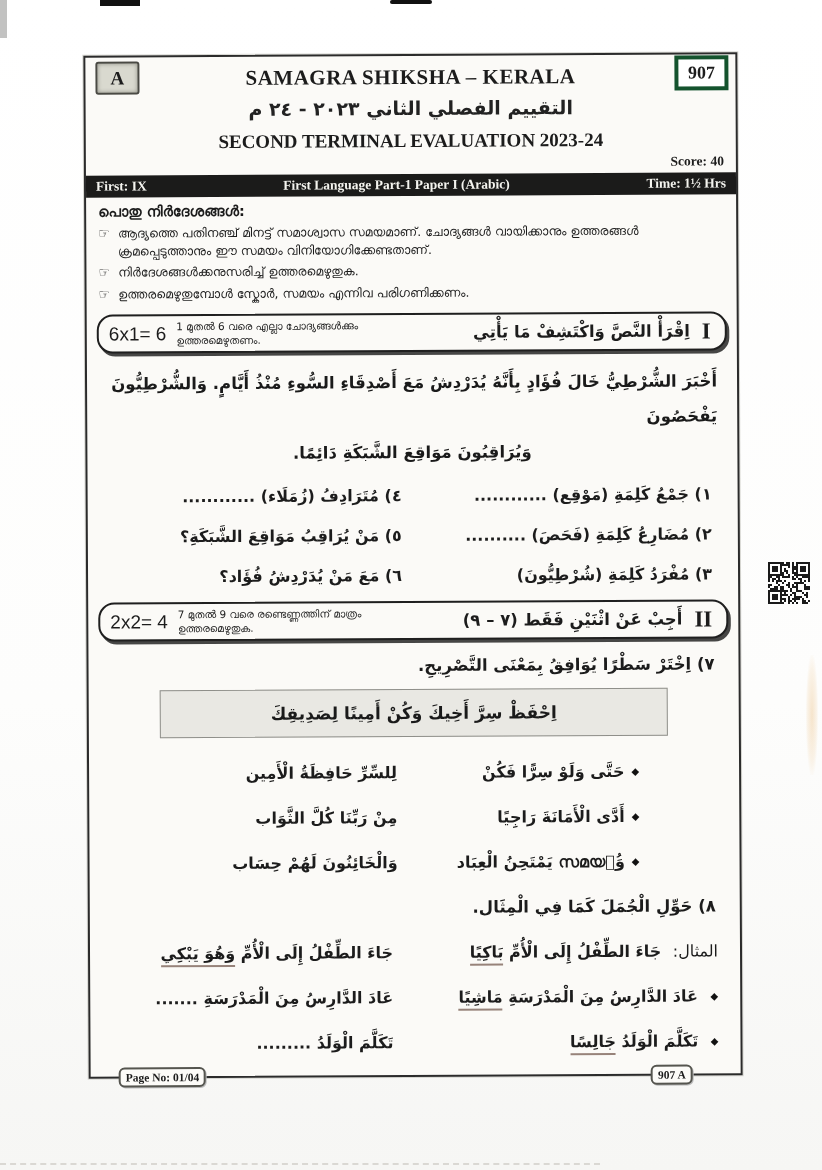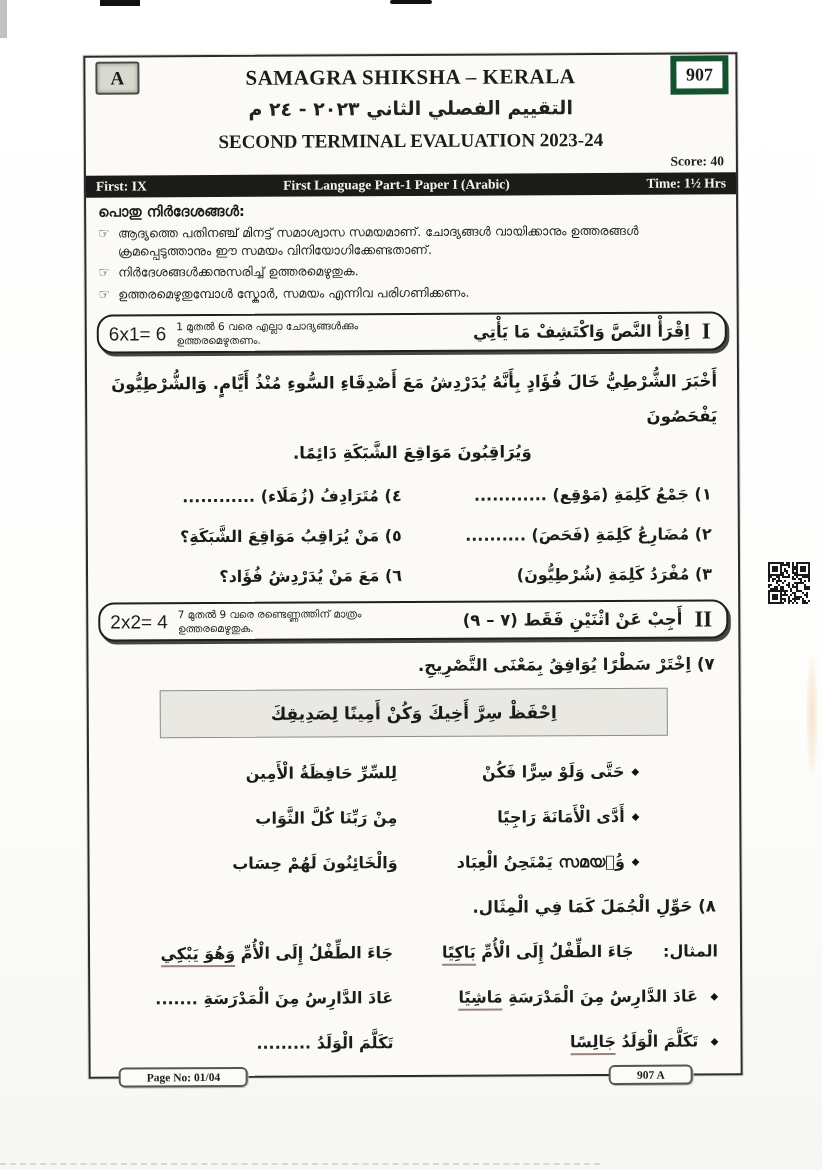--- a/index.html
+++ b/index.html
@@ -25,21 +25,21 @@
   }
   .hdr{position:relative;padding-top:7px;}
   .badge-a{
     position:absolute;left:10px;top:4px;width:40px;height:29px;
     border:2px solid #4a4a44;border-radius:3px;background:#d9d9cf;
     font-weight:bold;font-size:19px;display:flex;align-items:center;justify-content:center;
     box-shadow:inset 0 0 4px #8b8b80;
   }
   .badge-code{
     position:absolute;right:7px;top:1px;width:46px;height:27px;
-    border:6px solid #14532d;background:#fff;
+    border:4px solid #14532d;background:#fff;
     font-weight:bold;font-size:18px;display:flex;align-items:center;justify-content:center;
   }
   .org-title{text-align:center;font-weight:bold;font-size:21px;letter-spacing:.5px;margin:2px 0 0;}
   .ar{font-family:"DejaVu Sans",sans-serif;direction:rtl;}
   .ar-title{text-align:center;font-size:19px;font-weight:bold;margin-top:7px;color:#222;}
   .en-title{text-align:center;font-weight:bold;font-size:19px;margin-top:11px;}
   .score{ text-align:right;font-weight:bold;font-size:13.5px;padding-right:12px;margin-top:3px;}
   .metabar{
     margin-top:3px;background:#1b1b1a;color:#f4f4ef;
     display:flex;justify-content:space-between;align-items:center;
@@ -82,25 +82,25 @@
     font-family:"DejaVu Sans",sans-serif;font-size:16px;font-weight:600;margin-top:26px;}
   .opt .a{white-space:nowrap;}
   .opt .b{white-space:nowrap;}
   .dia{font-size:10px;vertical-align:2px;margin-left:7px;color:#111;}
   
   .ex{direction:rtl;display:grid;grid-template-columns:54% 46%;
     font-family:"DejaVu Sans",sans-serif;font-size:16px;font-weight:600;
     padding:0 22px 0 26px;margin-top:26px;}
   .ex .cell{white-space:nowrap;}
   .u{border-bottom:2.5px solid #97837a;padding-bottom:2px;margin-left:12px;}
-  .exlabel{font-weight:bold;margin-left:24px;}
+  .exlabel{font-weight:normal;margin-left:6px;}
   
   .foot-badge{
     position:absolute;bottom:-11px;background:#fcfbf8;border:2px solid #55554f;border-radius:6px;
-    font-weight:bold;font-size:11.5px;padding:2px 26px;white-space:nowrap;box-shadow:1px 1px 0 #bbb;text-align:right;
+    font-weight:bold;font-size:11.5px;padding:2px 5px;white-space:nowrap;box-shadow:1px 1px 0 #bbb;text-align:right;
   }
   .foot-left{left:28px;}
   .foot-right{right:48px;}
   
   .qr{position:absolute;left:768px;top:562px;width:42px;height:42px;}
 </style>
 </head>
 <body>
 
 <div class="artifact art-top1"></div>

